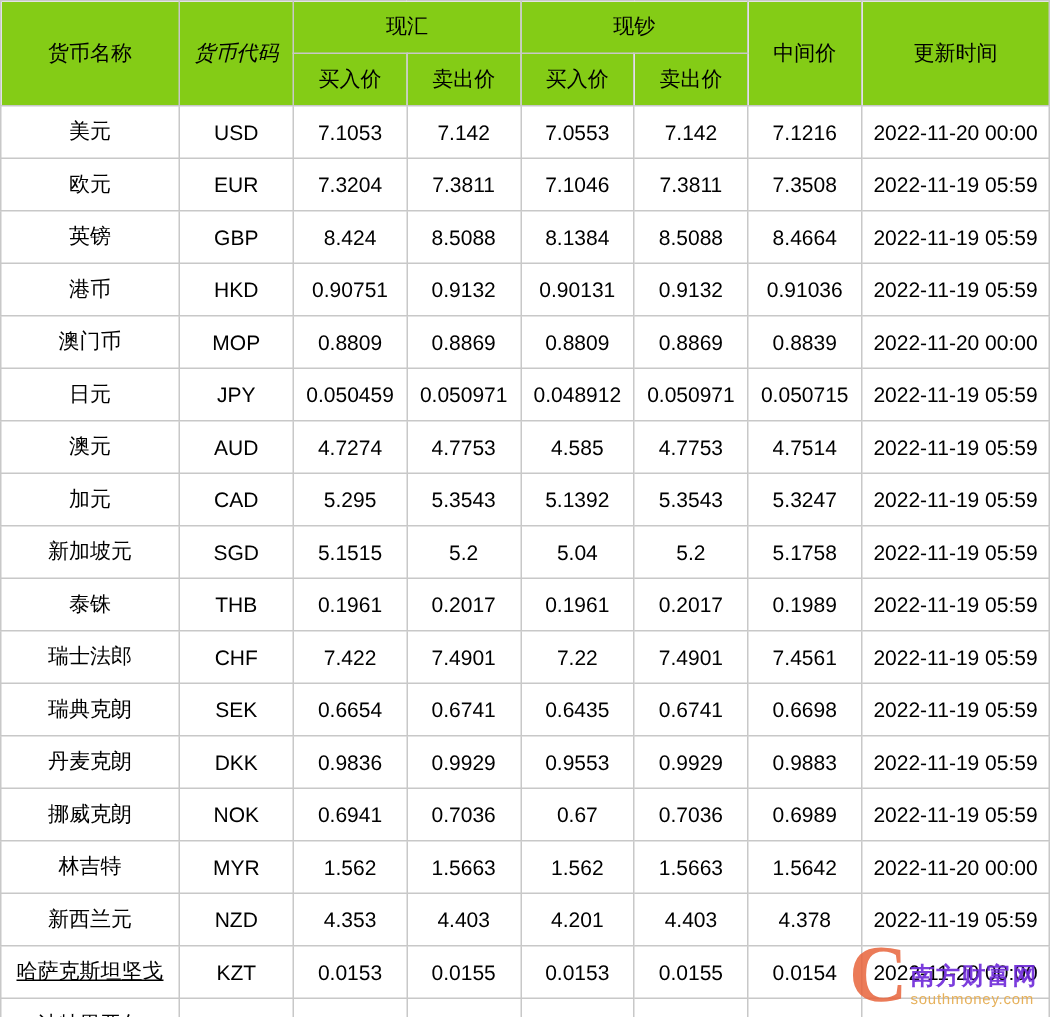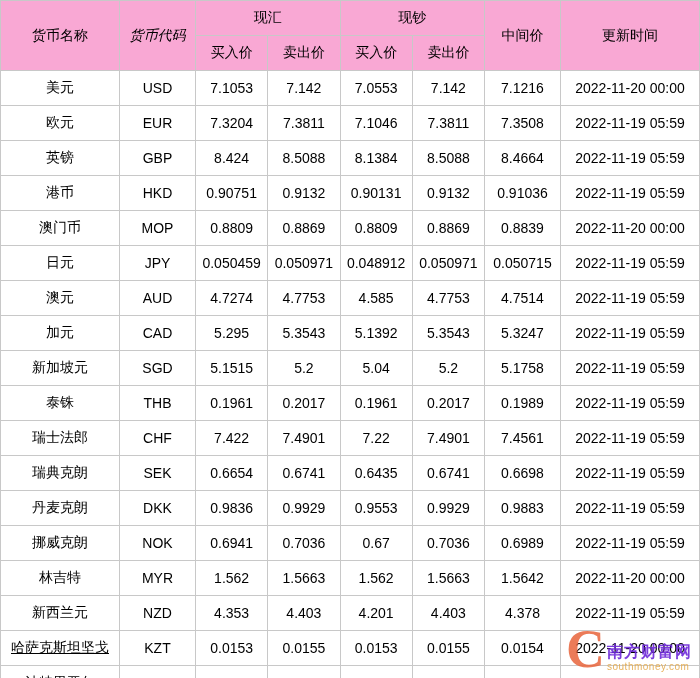--- a/index.html
+++ b/index.html
@@ -26,28 +26,28 @@
     vertical-align: middle;
     font-weight: normal;
     font-size: 14px;
     padding: 0;
     height: 35px;
     box-sizing: border-box;
     white-space: nowrap;
     overflow: hidden;
   }
   thead td, thead th {
-    background: #f9a8d4;
+    background: #84cc16;
     font-size: 14px;
   }
   .hdr-name   { width: 119px; }
   .hdr-code   { width: 76px; font-style: italic; }
   .hdr-rate   { width: 72px; }
   .hdr-mid    { width: 76px; }
-  .hdr-time   { width: 139px; }
+  .hdr-time   { width: 125px; }
   .grp-head   { height: 30px; }
   .sub-head   { height: 30px; }
   td.name     { font-size: 14px; }
   td.code     { font-size: 14px; }
   td.num      { font-size: 14px; }
   td.time     { font-size: 14px; }
   .small-name { font-size: 13px; text-decoration: underline; }
 
   
   .watermark {

